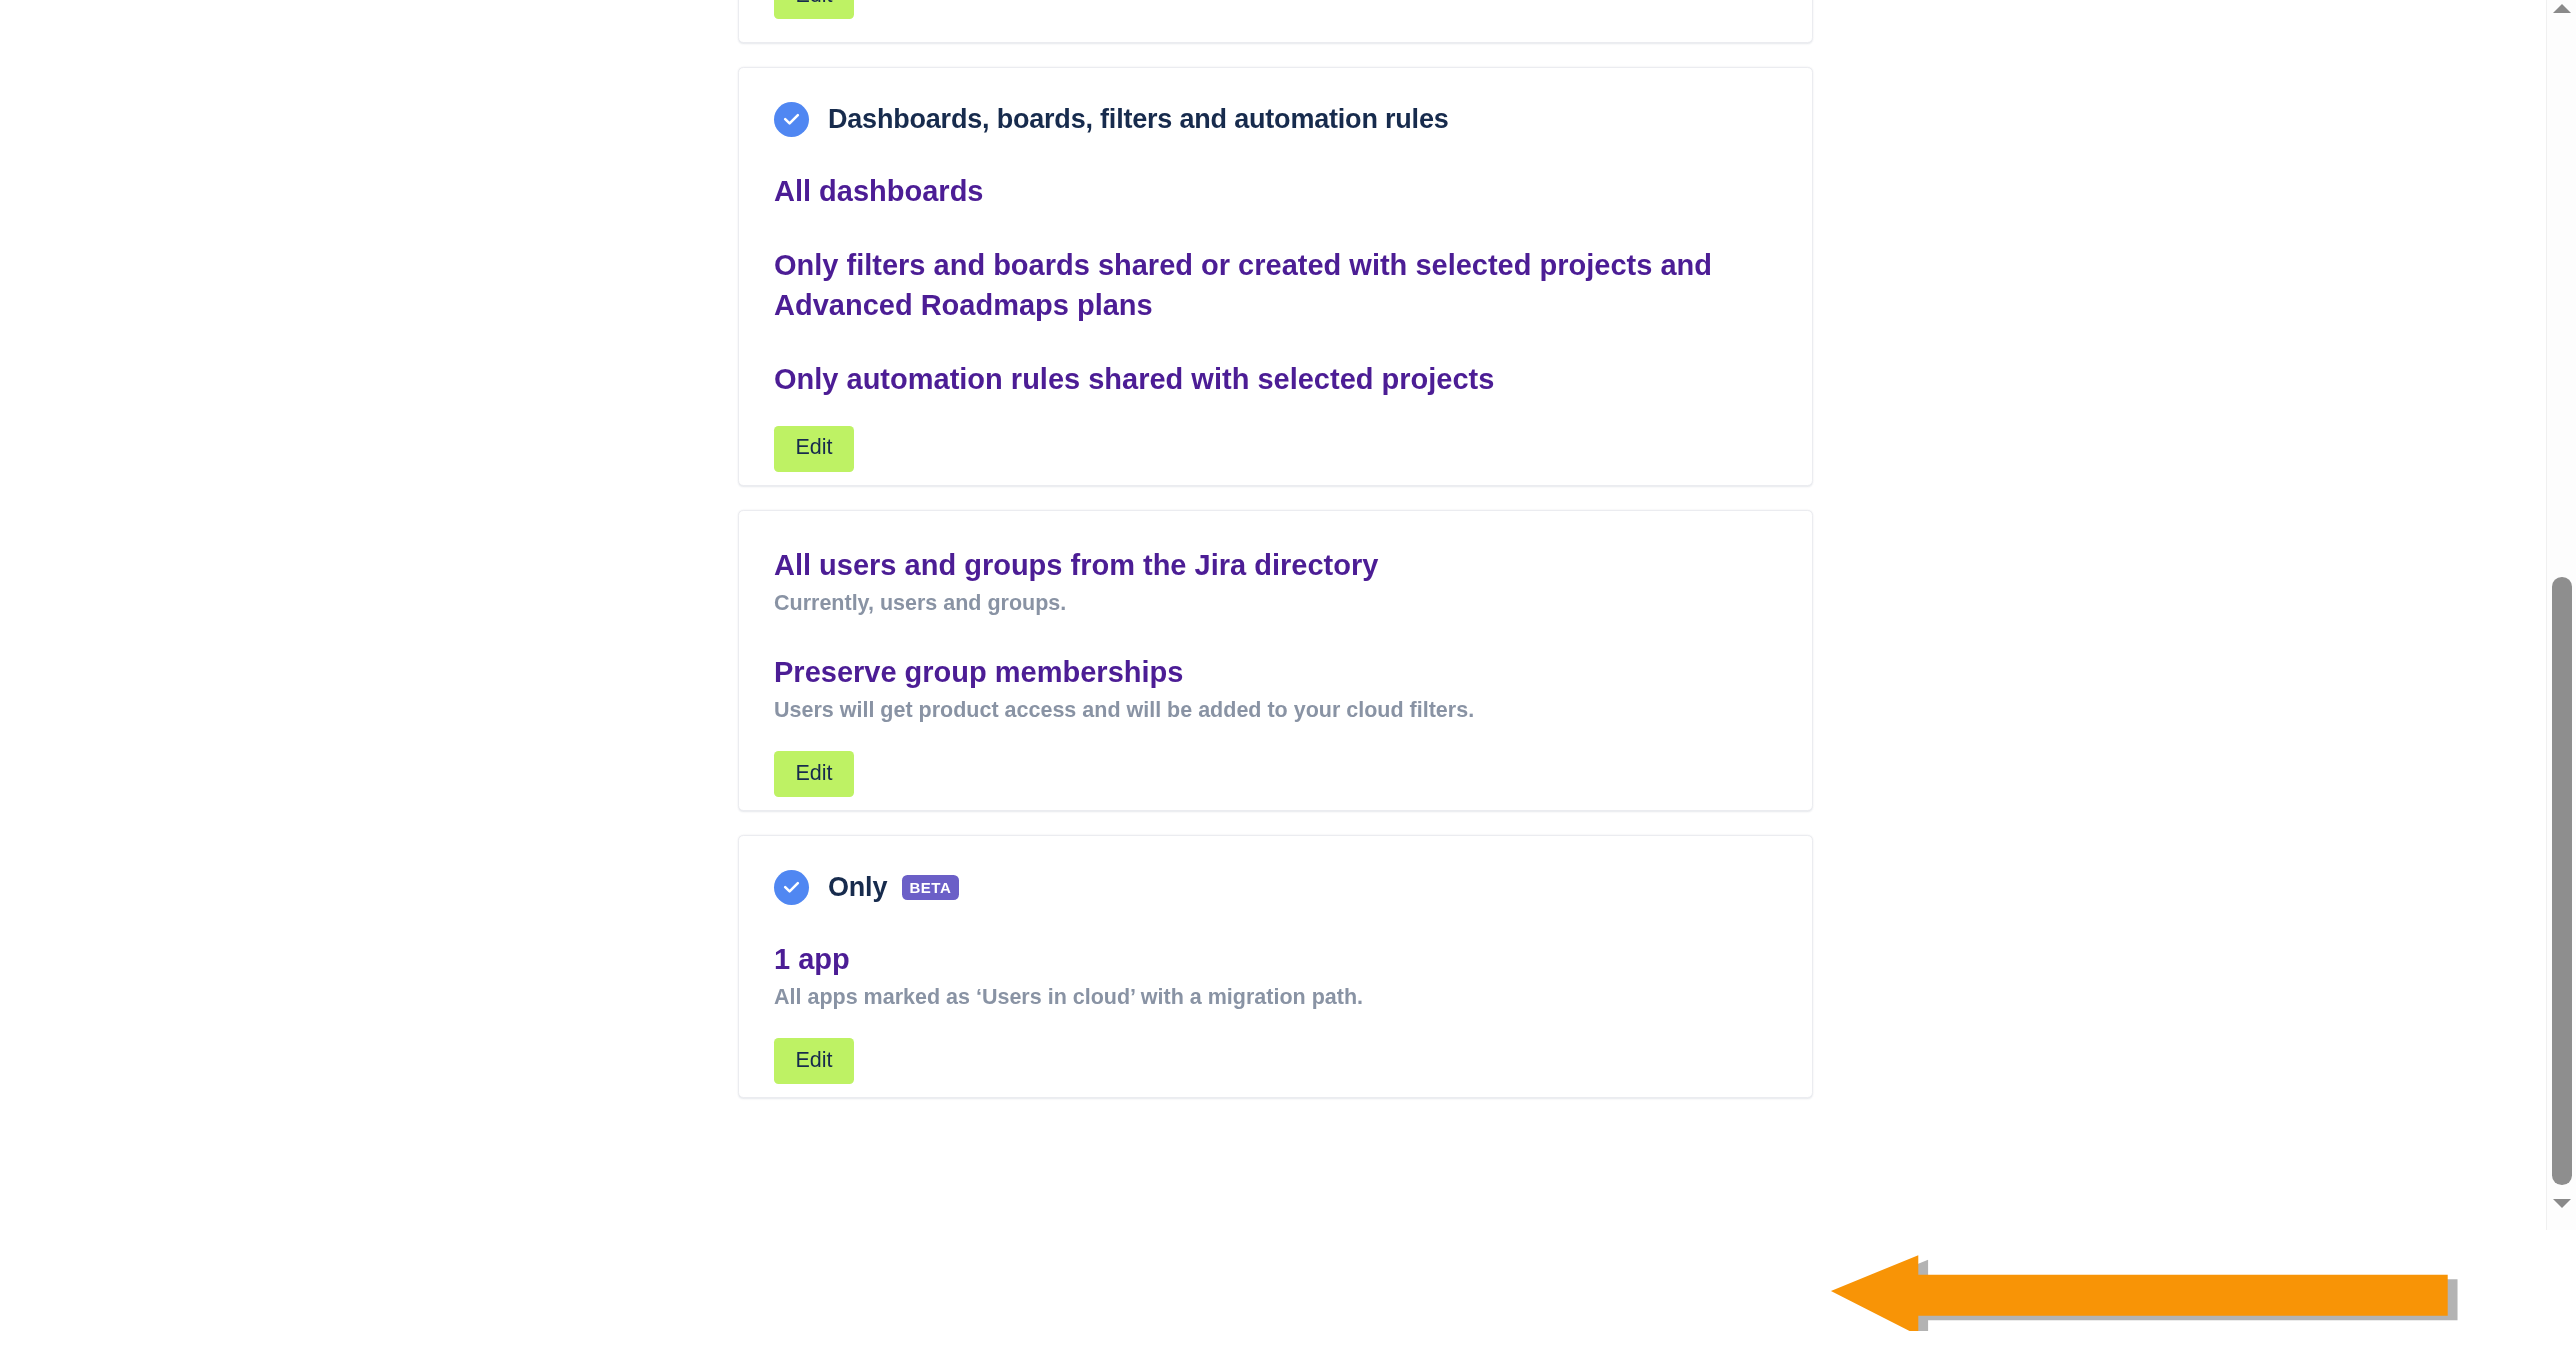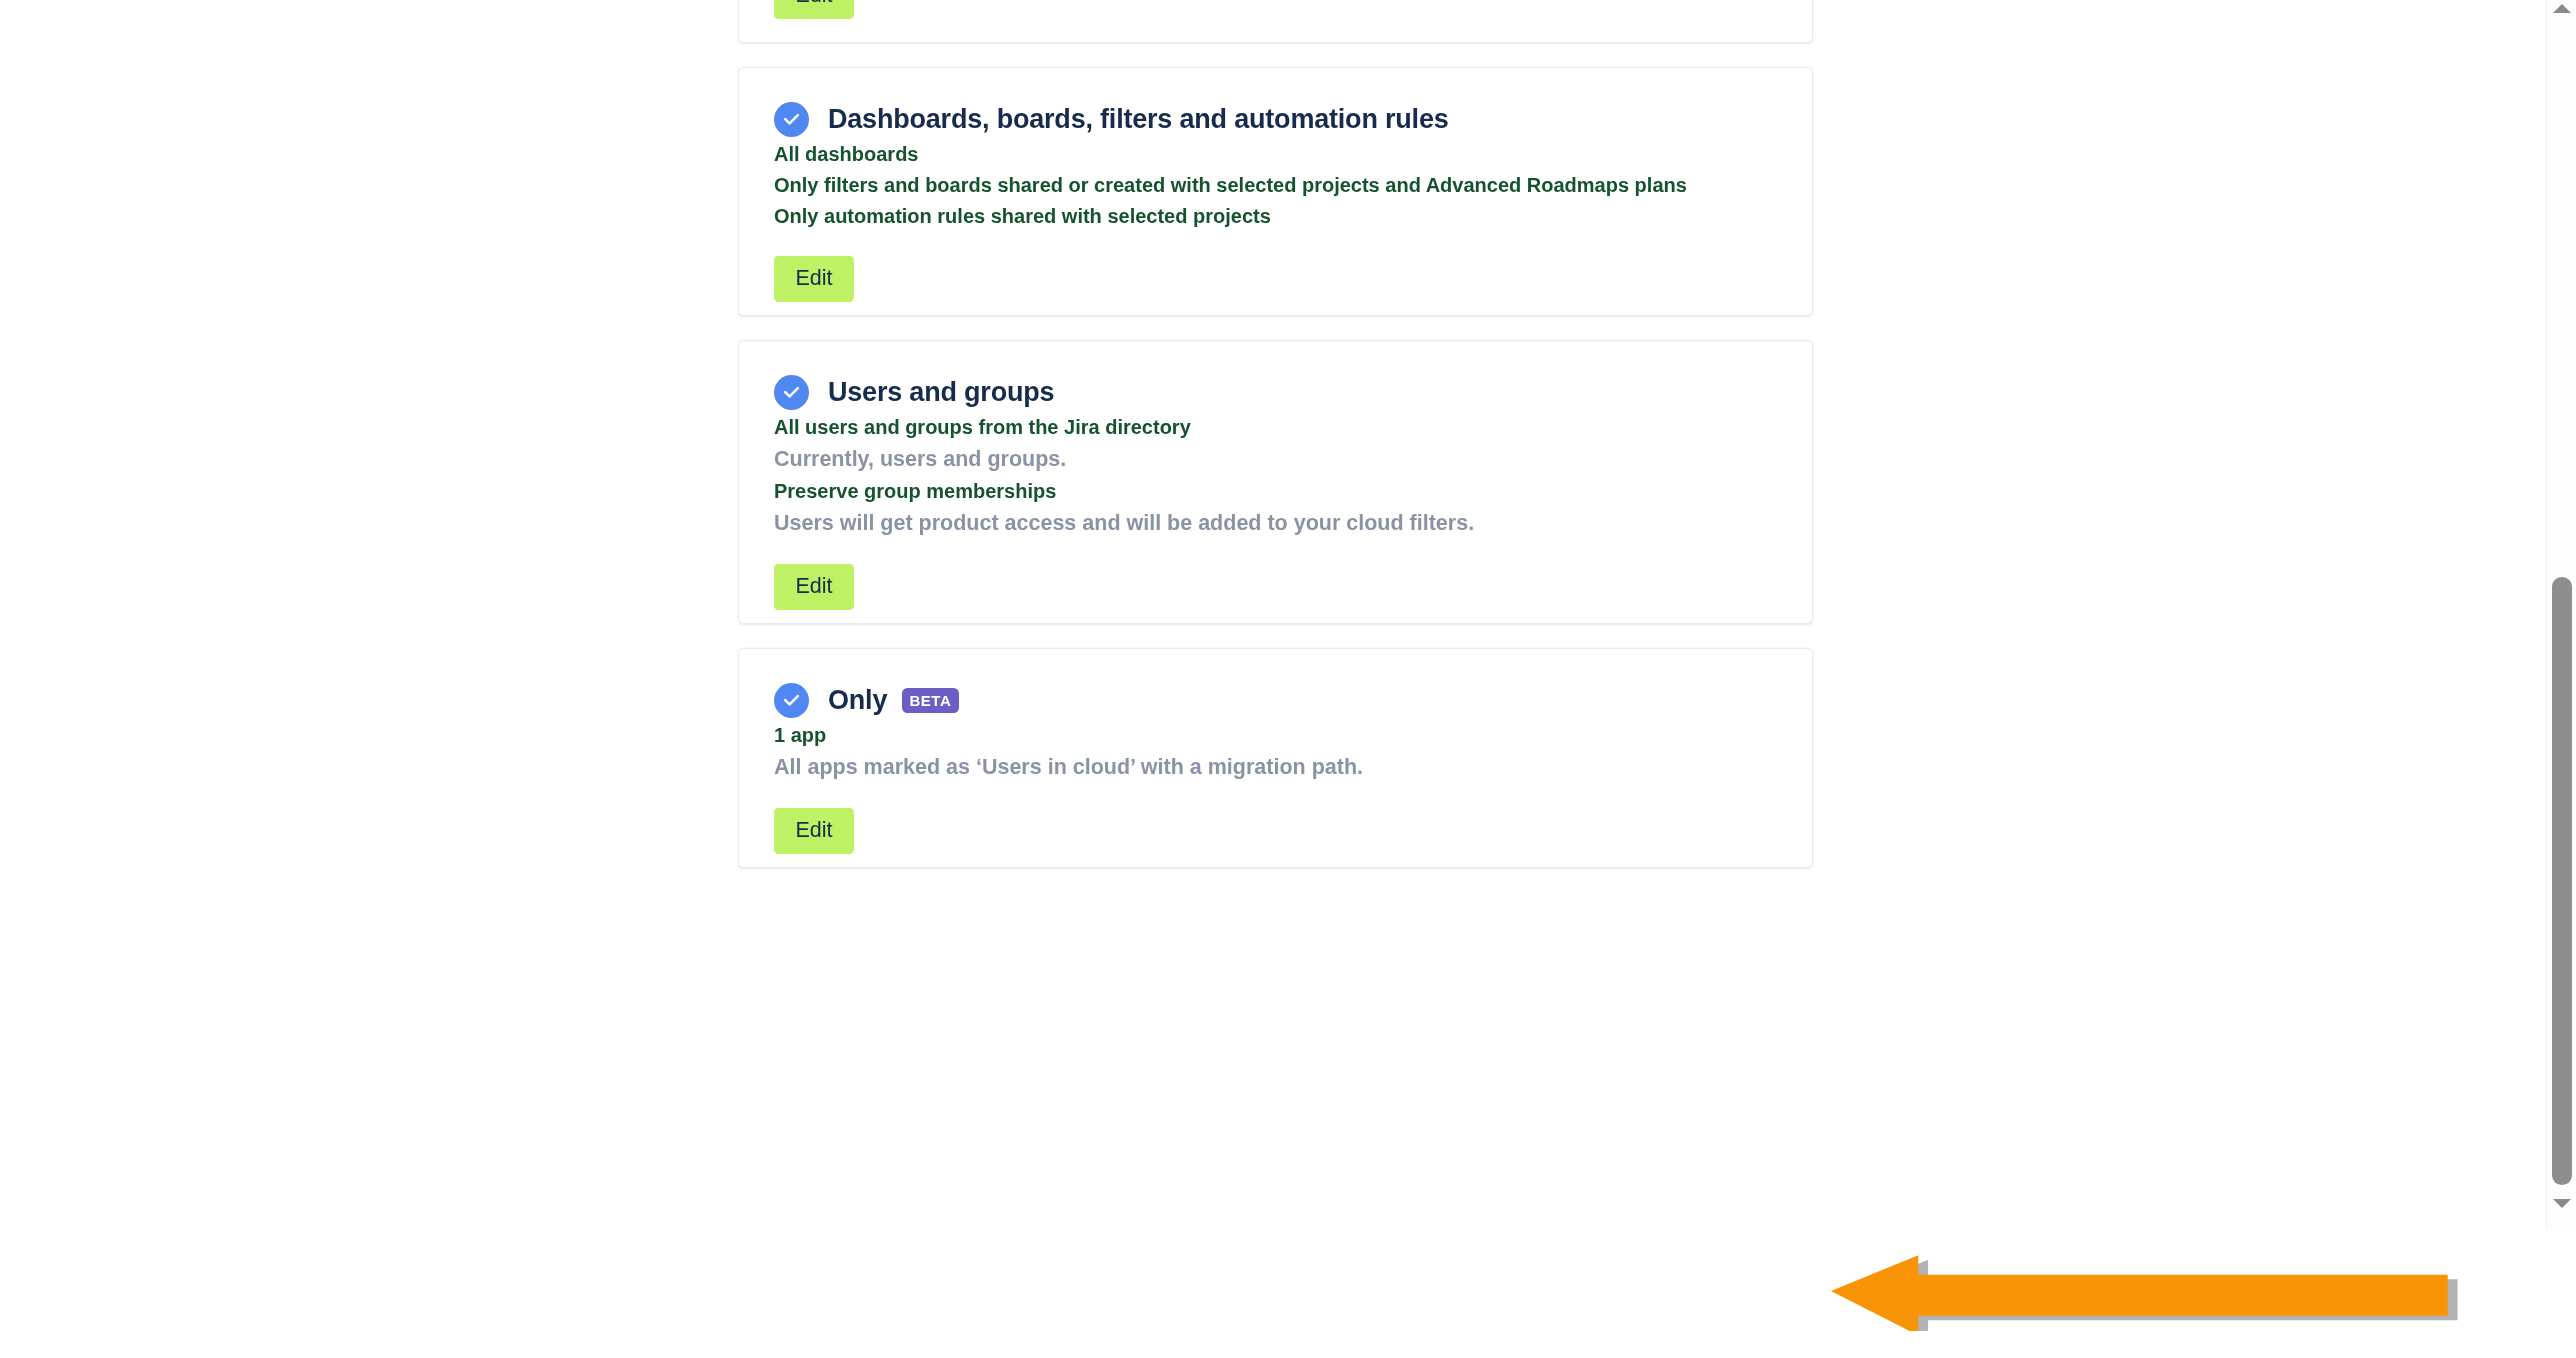--- a/index.html
+++ b/index.html
@@ -87,25 +87,25 @@
     border-radius: 5.4px;
     padding: 3.6px 8px 4.5px 8px;
     vertical-align: 4.5px;
   }
 
   .card-body {
     padding: 0 54px 0 35px;
   }
 
   .row-strong {
-    font-size: 20px;
+    font-size: 29px;
     font-weight: 600;
-    color: #14532d;
+    color: #4c1d95;
     line-height: 1.36;
-    margin-top: 4px;
+    margin-top: 35px;
   }
 
   .row-sub {
     font-size: 21.5px;
     font-weight: 700;
     color: #8993a4;
     line-height: 1.36;
     margin-top: 3.6px;
   }
 
@@ -217,28 +217,20 @@
         </div>
         <div class="card-body">
           <div class="row-strong">All dashboards</div>
           <div class="row-strong">Only filters and boards shared or created with selected projects and Advanced Roadmaps plans</div>
           <div class="row-strong">Only automation rules shared with selected projects</div>
         </div>
         <button class="edit-btn">Edit</button>
       </div>
 
       <div class="card">
-        <div class="card-head">
-          <span class="check-circle">
-            <svg width="19" height="19" viewBox="0 0 24 24" aria-hidden="true">
-              <path d="M20 6.5L9.6 17 4 11.4" fill="none" stroke="#ffffff" stroke-width="3.2" stroke-linecap="round" stroke-linejoin="round"></path>
-            </svg>
-          </span>
-          <span class="card-title">Users and groups</span>
-        </div>
         <div class="card-body">
           <div class="row-strong">All users and groups from the Jira directory</div>
           <div class="row-sub">Currently, users and groups.</div>
           <div class="row-strong">Preserve group memberships</div>
           <div class="row-sub">Users will get product access and will be added to your cloud filters.</div>
         </div>
         <button class="edit-btn">Edit</button>
       </div>
 
       <div class="card">

